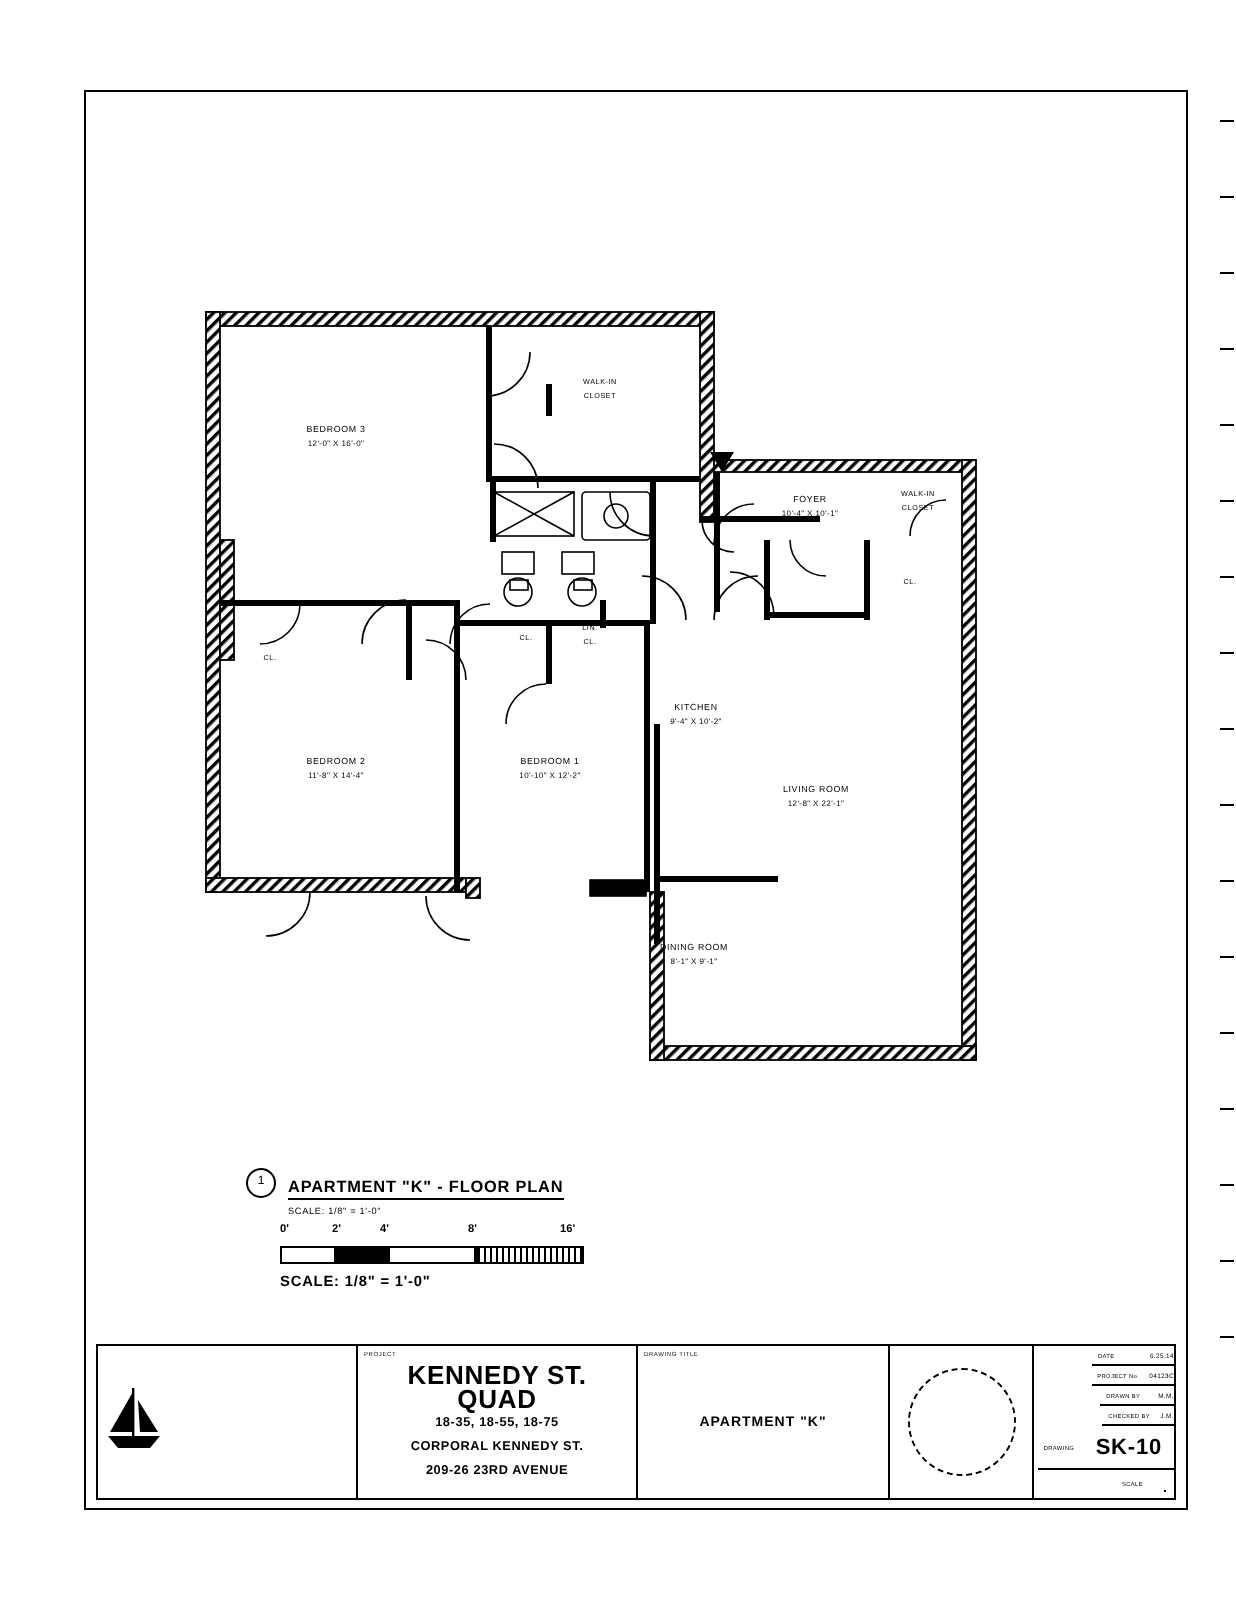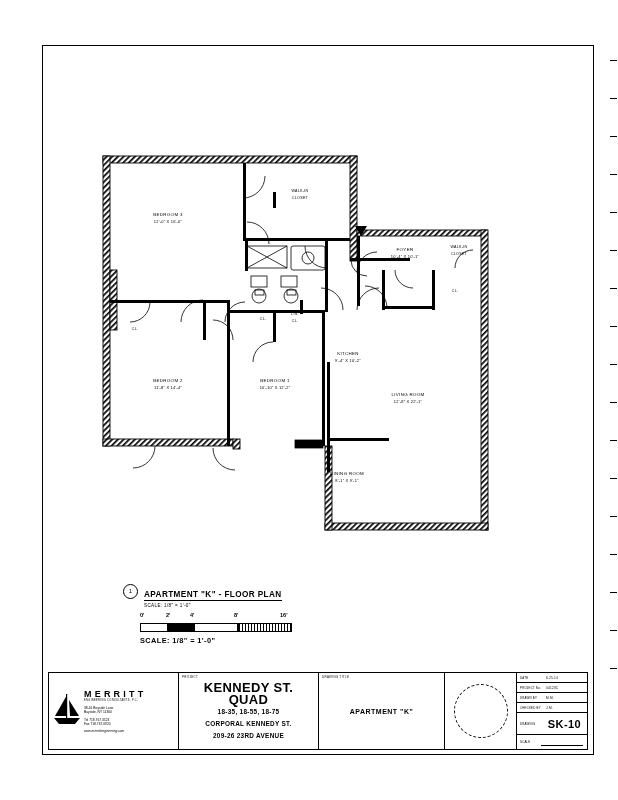--- a/index.html
+++ b/index.html
@@ -66,21 +66,21 @@
   .cell-proj{width:140px;padding:9px 4px 0;text-align:center;}
   .pj1{font-size:13px;font-weight:bold;letter-spacing:.35px;line-height:12px;}
   .pj2{font-size:6.4px;font-weight:bold;letter-spacing:.3px;line-height:12px;}
 
   .cell-draw{width:126px;display:flex;align-items:center;justify-content:center;}
   .dwtitle{font-size:7px;font-weight:bold;letter-spacing:.5px;}
 
   .cell-seal{width:72px;display:flex;align-items:center;justify-content:center;}
   .sealcirc{width:52px;height:52px;border:1.1px dashed #000;border-radius:50%;}
 
-  .cell-meta{flex:1;display:flex;flex-direction:column;}
+  .cell-meta{flex:1;display:flex;flex-direction:column;align-items:flex-end;}
   .mrow{border-bottom:1px solid #000;box-sizing:border-box;position:relative;
         display:flex;align-items:center;padding-left:3px;height:10px;}
   .mrow:last-child{border-bottom:none;}
   .mk{font-size:2.9px;letter-spacing:.2px;width:26px;flex:0 0 auto;}
   .mv{font-size:3.2px;letter-spacing:.2px;}
   .mrow.big{flex:1;}
   .mrow.big .mv{font-size:11px;font-weight:bold;letter-spacing:.4px;
                 width:100%;text-align:right;padding-right:6px;}
   .mrow.last{height:14px;}
   .underline{position:absolute;left:24px;right:4px;bottom:3px;border-bottom:1.2px solid #000;}
@@ -277,33 +277,20 @@
 
     <div class="tbcell cell-logo">
       <div class="boatwrap">
         <svg width="28" height="34" viewBox="0 0 28 34">
           <polygon points="14,1 14,22 2,22" fill="#000"></polygon>
           <polygon points="16,6 26,22 17,22" fill="#000"></polygon>
           <path d="M1 24 L27 24 L22 30 L6 30 Z" fill="#000"></path>
           <rect x="13" y="0" width="1.2" height="24" fill="#000"></rect>
         </svg>
       </div>
-      <div class="logotxt">
-        <div class="mname">MERRITT</div>
-        <div class="msub">ENGINEERING CONSULTANTS, P.C.</div>
-        <div class="maddr">
-          <div>38-16 Bayside Lane</div>
-          <div>Bayside, NY 11360</div>
-        </div>
-        <div class="mtel">
-          <div>Tel 718.767.3523</div>
-          <div>Fax 718.767.0920</div>
-        </div>
-        <div class="mweb">www.merrittengineering.com</div>
-      </div>
     </div>
 
     <div class="tbcell cell-proj">
       <div class="tbtag">PROJECT</div>
       <div class="pj1">KENNEDY ST. QUAD</div>
       <div class="pj2">18-35, 18-55, 18-75</div>
       <div class="pj2">CORPORAL KENNEDY ST.</div>
       <div class="pj2">209-26 23RD AVENUE</div>
     </div>
 

